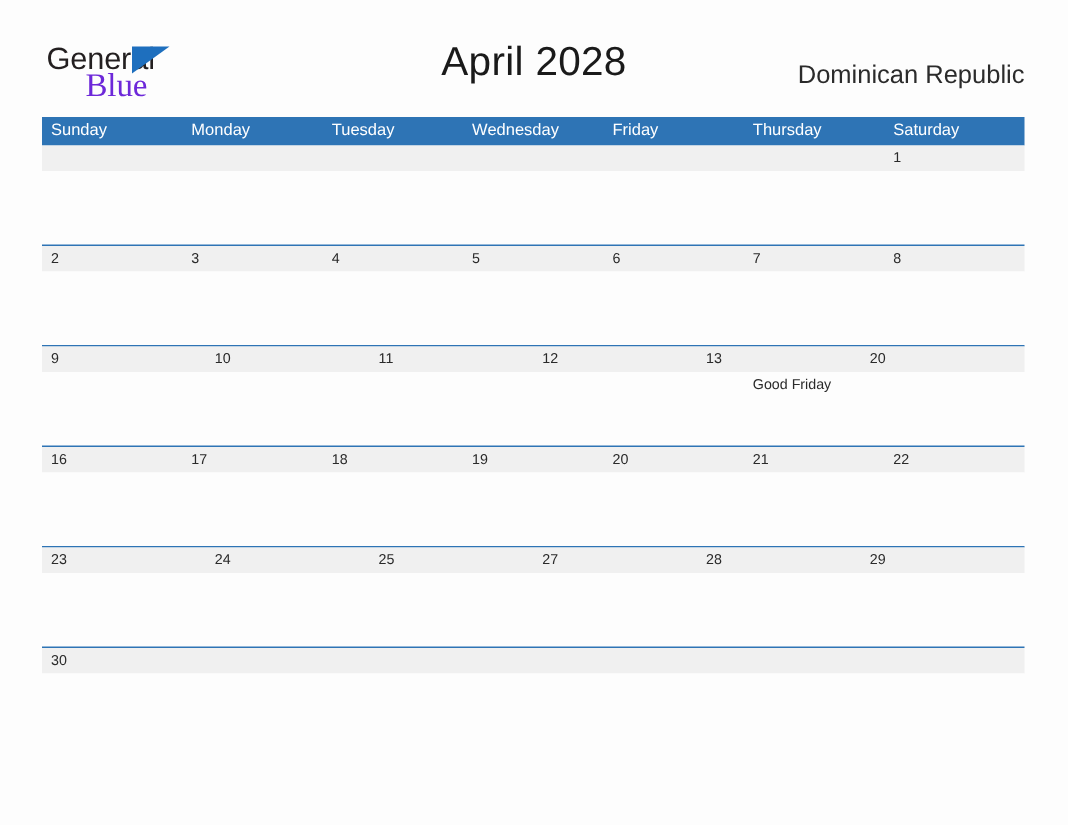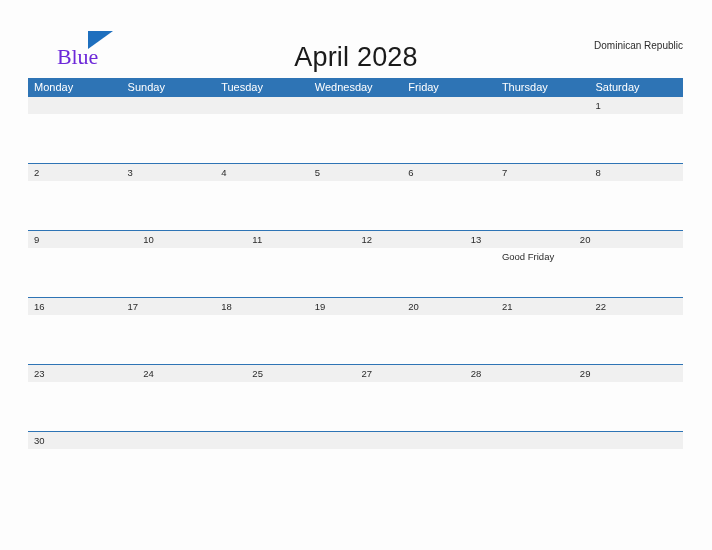--- a/index.html
+++ b/index.html
@@ -71,28 +71,27 @@
 
   .month-title {
     position: absolute;
     left: 0;
     top: 26px;
     width: 712px;
     text-align: center;
     font-size: 27px;
     color: #1a1a1a;
     letter-spacing: 0.2px;
-    margin-top: 16px;
   }
 
   .country {
     position: absolute;
     right: 29px;
     top: 40px;
-    font-size: 10px;
+    font-size: 17px;
     color: #2b2b2b;
     white-space: nowrap;
   }
 
   
   .calendar {
     position: absolute;
     left: 28px;
     top: 78px;
     width: 655px;
@@ -159,35 +158,36 @@
   }
 </style>
 </head>
 <body>
 
 <div class="page">
 
   <div class="top-bar">
 
     <div class="logo">
+      <span class="logo-general">General</span>
       <span class="logo-triangle"></span>
       <span class="logo-blue">Blue</span>
     </div>
 
     <div class="month-title">April 2028</div>
 
     <div class="country">Dominican Republic</div>
 
   </div>
 
   <div class="calendar">
 
     <div class="weekday-row">
+      <div class="weekday">Sunday</div>
       <div class="weekday">Monday</div>
-      <div class="weekday">Sunday</div>
       <div class="weekday">Tuesday</div>
       <div class="weekday">Wednesday</div>
       <div class="weekday">Friday</div>
       <div class="weekday">Thursday</div>
       <div class="weekday">Saturday</div>
     </div>
 
     <div id="weeks-container">
         <div class="week first">
           <div class="numbers-row">

